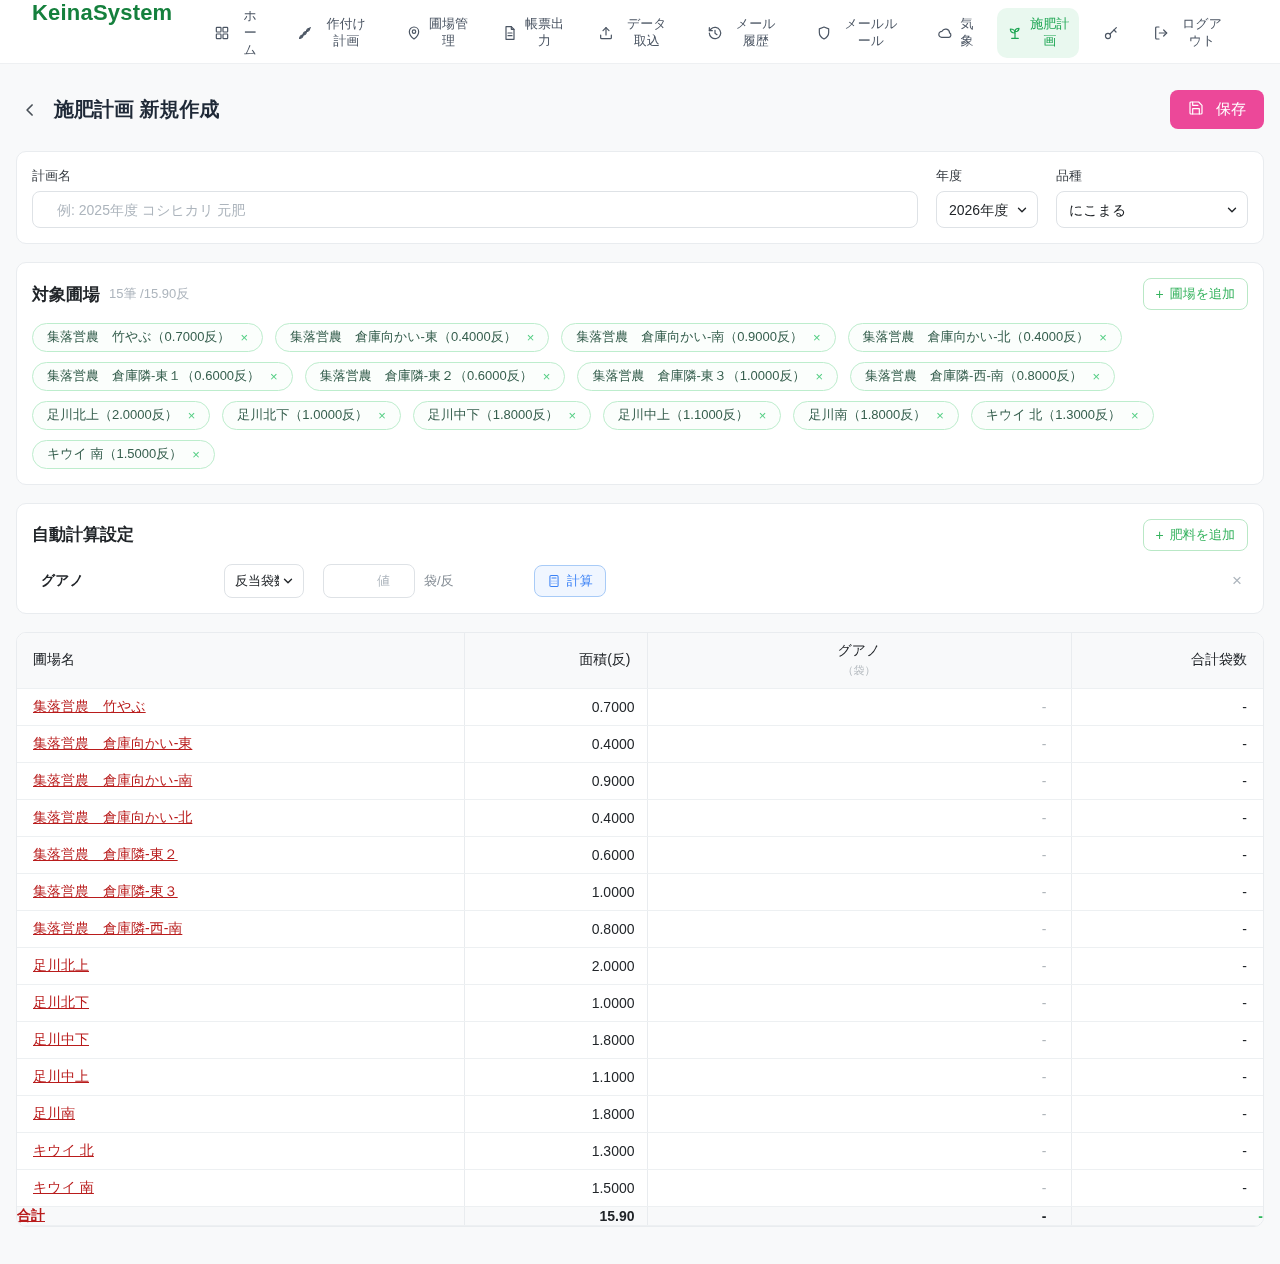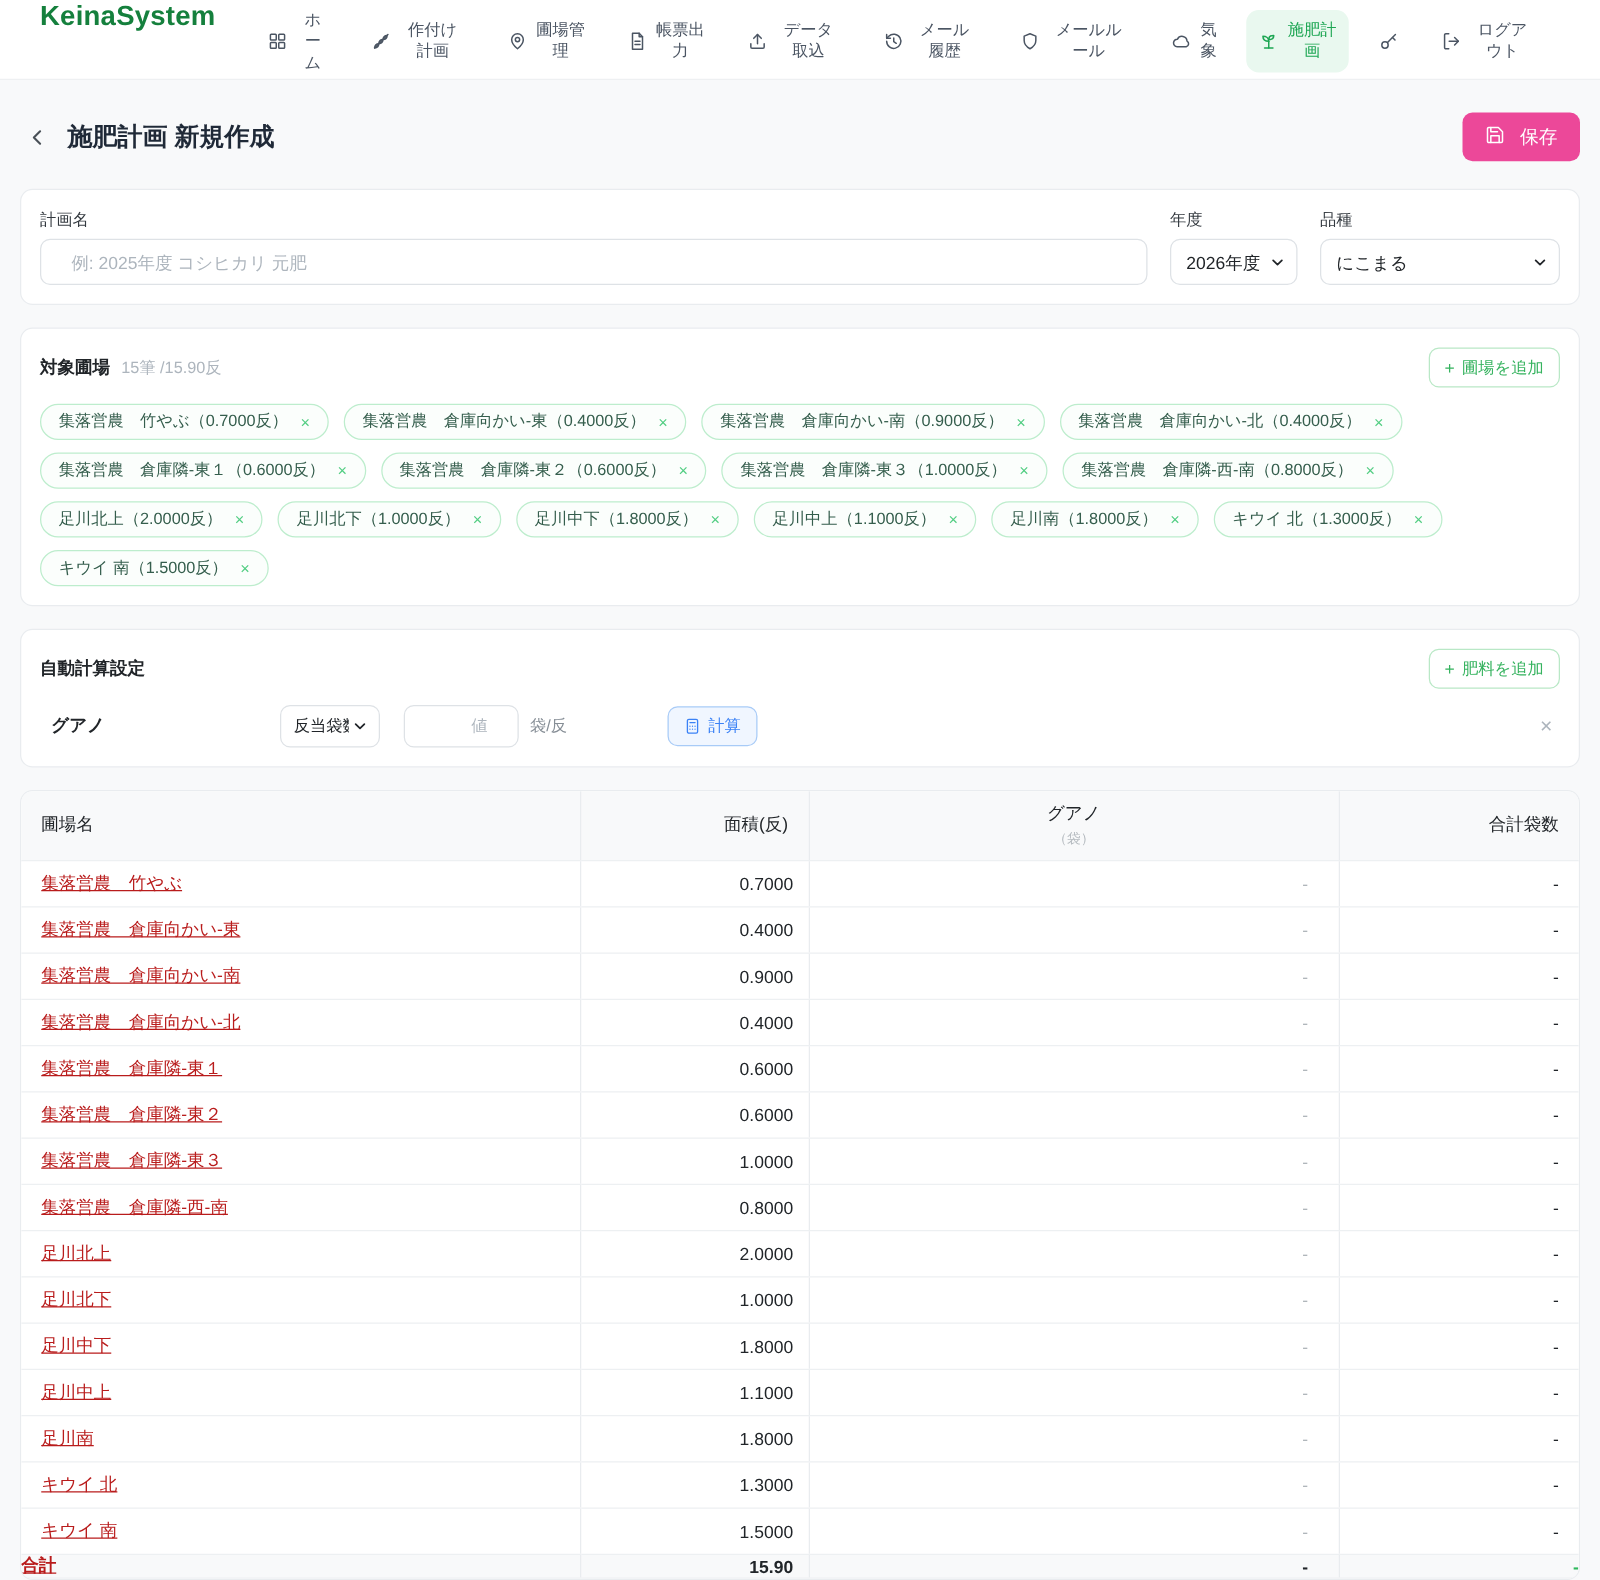--- a/index.html
+++ b/index.html
@@ -57,21 +57,21 @@
   .select-wrap select {
     width:100%; height:37px; appearance:none; -webkit-appearance:none;
     border:1px solid #dee2e6; border-radius:8px; background:#fff;
     padding:0 28px 0 12px; font-size:14px; color:#212529; cursor:pointer; font-family:inherit;
   }
   .select-caret { position:absolute; right:9px; top:50%; transform:translateY(-50%); pointer-events:none; color:#212529; }
   .select-caret svg { width:14px; height:14px; }
 
   
   .section-head { display:flex; align-items:center; margin-bottom:13px; }
-  .section-title { font-size:14px; font-weight:700; color:#212529; }
+  .section-title { font-size:17px; font-weight:700; color:#212529; }
   .section-summary { font-size:13px; color:#adb5bd; margin-left:9px; }
   .btn-outline-green {
     display:inline-flex; align-items:center; gap:6px;
     background:#fff; color:#36b35f; border:1px solid #b9e8c6; border-radius:8px;
     padding:6px 12px; font-size:13px; cursor:pointer; white-space:nowrap;
   }
   .btn-outline-green .plus { font-size:14px; line-height:1; }
 
   
   .chips { display:flex; flex-wrap:wrap; gap:10px 12px; }
@@ -455,26 +455,20 @@
     <td class="c-total">-</td>
   </tr>
 
   <tr>
     <td class="c-name">集落営農　倉庫向かい-北</td>
     <td class="c-area">0.4000</td>
     <td class="c-fert">-</td>
     <td class="c-total">-</td>
   </tr>
 
-  <tr>
-    <td class="c-name">集落営農　倉庫隣-東１</td>
-    <td class="c-area">0.6000</td>
-    <td class="c-fert">-</td>
-    <td class="c-total">-</td>
-  </tr>
 
   <tr>
     <td class="c-name">集落営農　倉庫隣-東２</td>
     <td class="c-area">0.6000</td>
     <td class="c-fert">-</td>
     <td class="c-total">-</td>
   </tr>
 
   <tr>
     <td class="c-name">集落営農　倉庫隣-東３</td>

